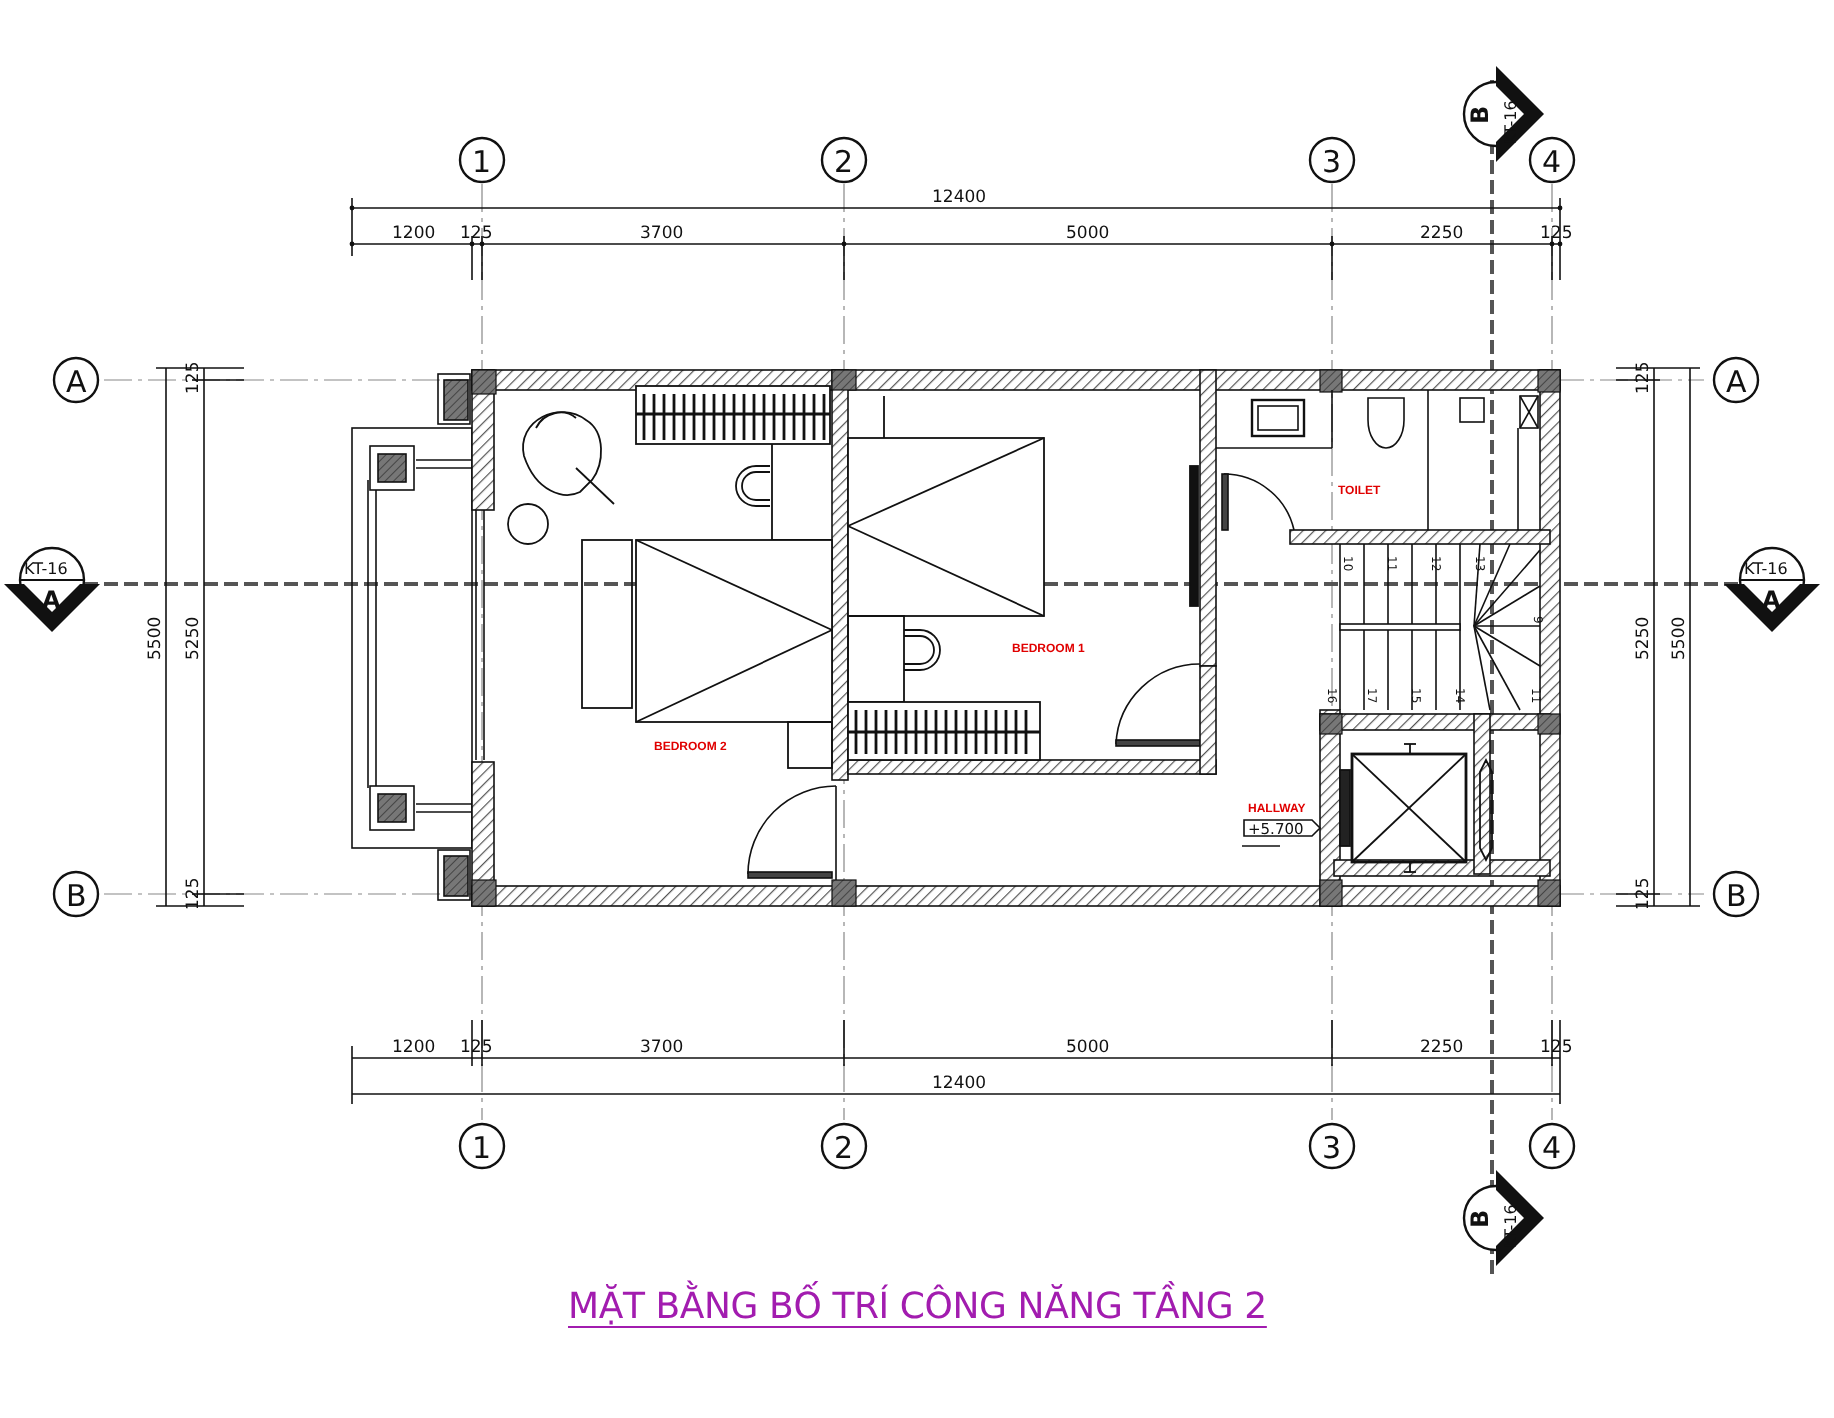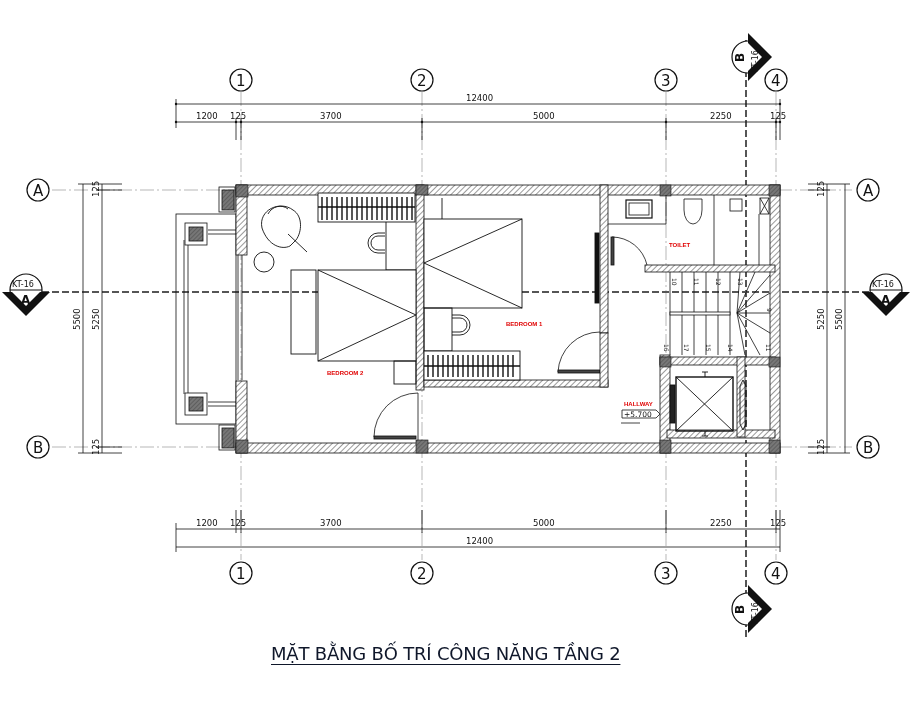--- a/index.html
+++ b/index.html
@@ -4,21 +4,21 @@
 <style>
   html,body{margin:0;padding:0;background:#ffffff;}
   body{width:917px;height:709px;overflow:hidden;position:relative;font-family:"Liberation Sans",sans-serif;}
   #plan{position:absolute;left:0;top:0;width:917px;height:709px;}
   .dim{font-family:"DejaVu Sans",sans-serif;font-size:8.5px;fill:#111;}
   .grid-label{font-family:"DejaVu Sans",sans-serif;font-size:15px;fill:#111;}
   .room{font-family:"Liberation Sans",sans-serif;font-size:6px;font-weight:bold;fill:#e00000;}
   .sec-small{font-family:"DejaVu Sans",sans-serif;font-size:8px;fill:#111;}
   .sec-big{font-family:"DejaVu Sans",sans-serif;font-size:12px;font-weight:bold;fill:#111;}
   .step{font-family:"DejaVu Sans",sans-serif;font-size:6px;fill:#111;}
-  #title{position:absolute;left:271px;top:643px;font-family:"DejaVu Sans",sans-serif;font-size:18px;color:#0f172a;text-decoration:underline;text-underline-offset:4px;white-space:nowrap;letter-spacing:-0.2px;}
+  #title{position:absolute;left:284px;top:643px;font-family:"DejaVu Sans",sans-serif;font-size:18px;color:#a21caf;text-decoration:underline;text-underline-offset:4px;white-space:nowrap;letter-spacing:-0.2px;}
 </style>
 </head>
 <body>
 
 <svg id="plan" viewBox="0 0 917 709" xmlns="http://www.w3.org/2000/svg">
   <defs>
     <pattern id="hatch" width="4" height="4" patternUnits="userSpaceOnUse" patternTransform="rotate(45)">
       <rect width="4" height="4" fill="#fff"></rect>
       <line x1="0" y1="0" x2="0" y2="4" stroke="#555" stroke-width="1.2"></line>
     </pattern>

